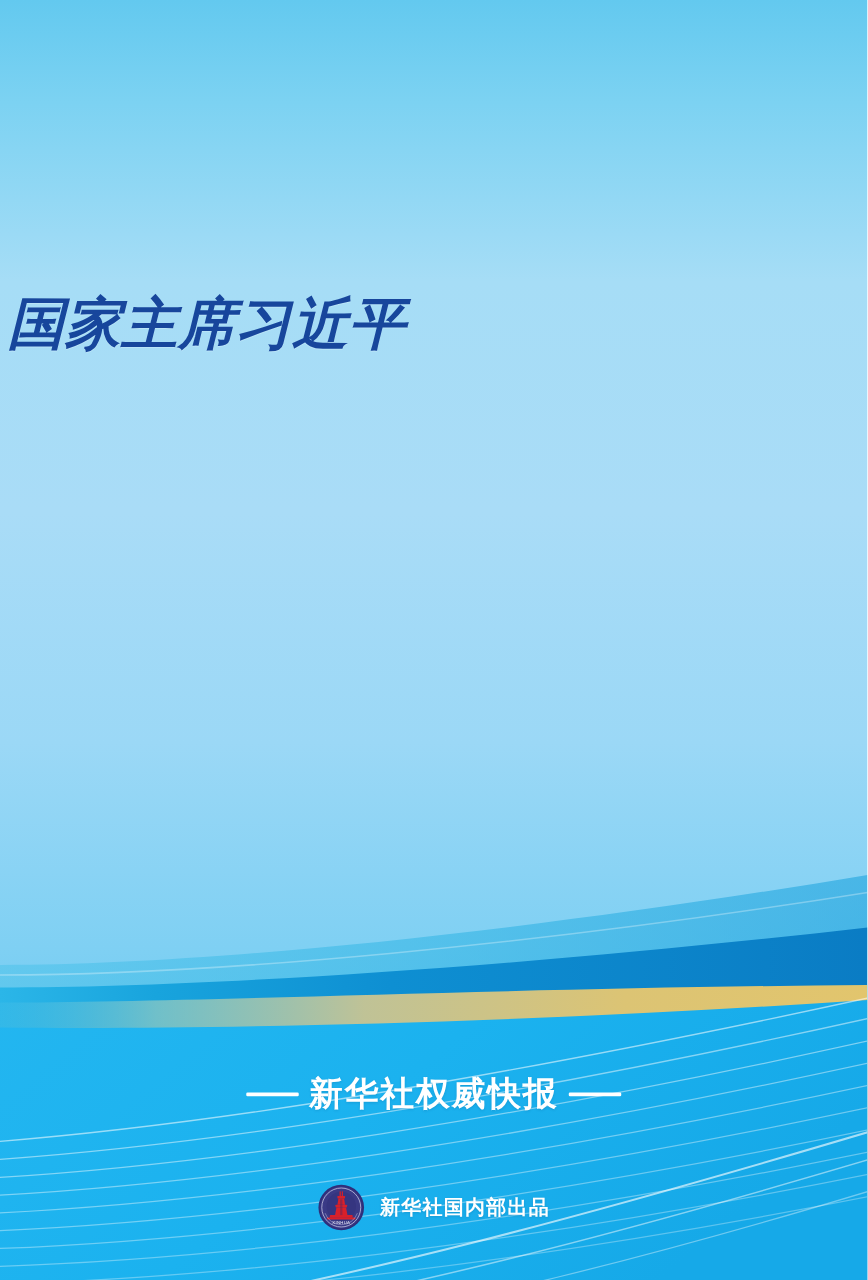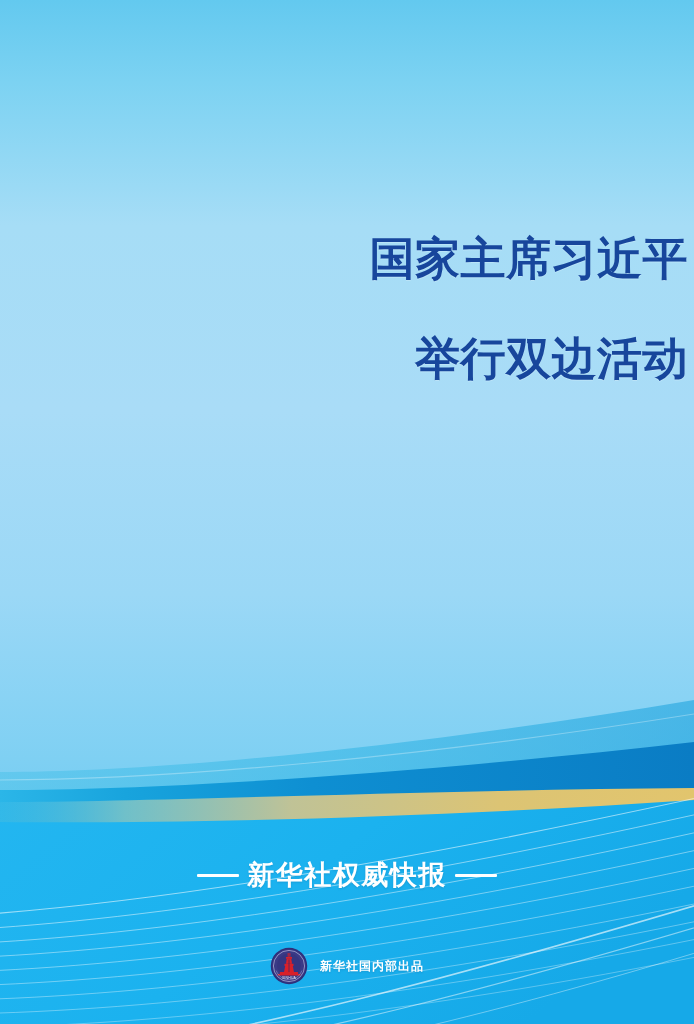--- a/index.html
+++ b/index.html
@@ -35,22 +35,23 @@
     height: 1024px;
     pointer-events: none;
   }
 
   
   .title-block {
     position: absolute;
     left: 0;
     right: 0;
     top: 222px;
-    text-align: right;
+    text-align: left;
     padding: 0 6px;
+    font-style: italic;
   }
   .title-line {
     font-family: "Liberation Serif", "DejaVu Serif", serif;
     font-weight: 700;
     color: #17469c;
     letter-spacing: 0.5px;
     text-shadow: 0 1px 0 rgba(255,255,255,0.22);
     white-space: nowrap;
   }
   .title-line.l1 { font-size: 45px; line-height: 74px; }
@@ -110,21 +111,21 @@
     gap: 12px;
   }
   .logo {
     width: 38px;
     height: 38px;
     flex: 0 0 38px;
     display: block;
   }
   .credit-text {
     font-family: "Liberation Sans", sans-serif;
-    font-size: 12px;
+    font-size: 16px;
     font-weight: 700;
     color: #ffffff;
     letter-spacing: 1px;
     text-shadow: 0 1px 2px rgba(0,60,110,0.20);
   }
 </style>
 </head>
 <body>
 
 <div class="poster">
@@ -184,21 +185,20 @@
       <path d="M60,1060 C260,1030 470,974 780,880" stroke-width="1.6" opacity="0.62"></path>
       <path d="M90,1070 C290,1042 500,988 800,896" stroke-width="1.2" opacity="0.48"></path>
       <path d="M130,1082 C330,1056 540,1004 820,914" stroke-width="1" opacity="0.38"></path>
     </g>
 
     <path d="M0,780 C170,780 430,756 694,714" stroke="#ffffff" stroke-width="1.2" fill="none" opacity="0.30"></path>
   </svg>
 
   <div class="title-block">
     <div class="title-line l1">国家主席习近平</div>
-    <div class="title-line l4">举行双边活动</div>
   </div>
 
 
   <div class="banner">
     <span class="banner-rule"></span>
     <span class="banner-text">新华社权威快报</span>
     <span class="banner-rule"></span>
   </div>
 
   <div class="credit">

